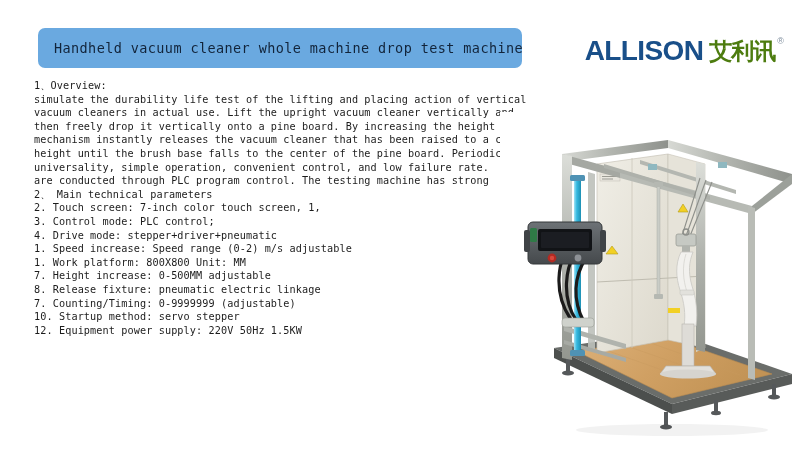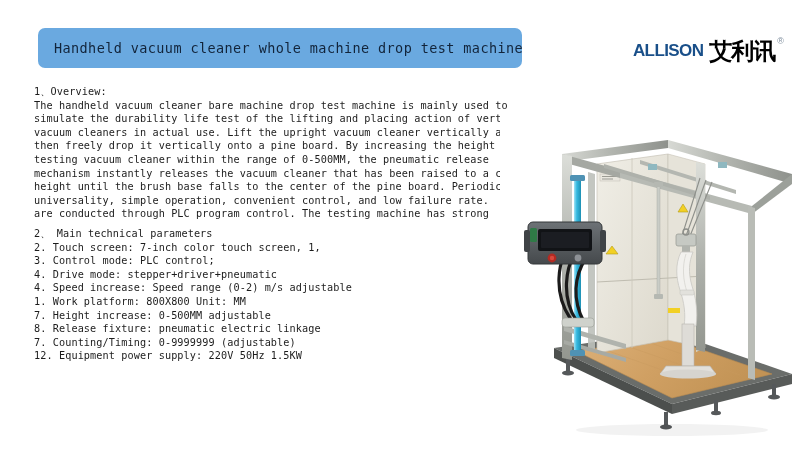--- a/index.html
+++ b/index.html
@@ -45,30 +45,30 @@
     position: absolute;
     right: 16px;
     top: 38px;
     display: flex;
     align-items: flex-start;
     height: 30px;
   }
   .logo-word {
     font-family: "Liberation Sans", sans-serif;
     font-weight: bold;
-    font-size: 17px;
+    font-size: 28px;
     color: #194f89;
     letter-spacing: -0.6px;
     line-height: 26px;
   }
   .logo-cn {
     font-family: "DejaVu Sans", sans-serif;
     font-weight: bold;
     font-size: 23px;
-    color: #000000;
+    color: #4d7c0f;
     line-height: 26px;
     margin-left: 6px;
     letter-spacing: -1px;
   }
   .logo-reg {
     font-family: "Liberation Sans", sans-serif;
     font-size: 9px;
     color: #7d8c9c;
     margin-left: 2px;
     line-height: 10px;
@@ -83,21 +83,21 @@
     width: 505px;
   }
   .line {
     font-family: "DejaVu Sans Mono", monospace;
     font-size: 10.2px;
     line-height: 13.6px;
     color: #1c1c1c;
     white-space: pre;
     letter-spacing: 0.1px;
   }
-  .line.heading { letter-spacing: 0.1px; margin-top: 6px; }
+  .line.heading { letter-spacing: 0.1px; }
 
   
   .photo {
     position: absolute;
     left: 500px;
     top: 112px;
     width: 300px;
     height: 336px;
   }
   .photo svg { display: block; }
@@ -112,39 +112,38 @@
   </div>
 
   <div class="logo">
     <span class="logo-word">ALLISON</span>
     <span class="logo-cn">艾利讯</span>
     <span class="logo-reg">®</span>
   </div>
 
   <div class="content">
     <div class="line heading">1、Overview:</div>
-    <div class="line">The handheld vacuum cleaner bare machine drop test machine is mainly used to</div>
     <div class="line">simulate the durability life test of the lifting and placing action of vertical</div>
     <div class="line">vacuum cleaners in actual use. Lift the upright vacuum cleaner vertically and</div>
     <div class="line">then freely drop it vertically onto a pine board. By increasing the height of the</div>
-    <div class="line">testing vacuum cleaner within the range of 0-500MM, the pneumatic release</div>
     <div class="line">mechanism instantly releases the vacuum cleaner that has been raised to a certain</div>
     <div class="line">height until the brush base falls to the center of the pine board. Periodic tests</div>
     <div class="line">universality, simple operation, convenient control, and low failure rate.</div>
     <div class="line">are conducted through PLC program control. The testing machine has strong</div>
 
     <div class="line heading">2、 Main technical parameters</div>
     <div class="line">2. Touch screen: 7-inch color touch screen, 1,</div>
     <div class="line">3. Control mode: PLC control;</div>
     <div class="line">4. Drive mode: stepper+driver+pneumatic</div>
-    <div class="line">4. Speed increase: Speed range (0-2) m/s adjustable</div>
+    <div class="line">1. Speed increase: Speed range (0-2) m/s adjustable</div>
     <div class="line">1. Work platform: 800X800 Unit: MM</div>
     <div class="line">7. Height increase: 0-500MM adjustable</div>
     <div class="line">8. Release fixture: pneumatic electric linkage</div>
     <div class="line">7. Counting/Timing: 0-9999999 (adjustable)</div>
+    <div class="line">10. Startup method: servo stepper</div>
     <div class="line">12. Equipment power supply: 220V 50Hz 1.5KW</div>
   </div>
 
   <div class="photo">
     <svg width="300" height="336" viewBox="0 0 300 336" xmlns="http://www.w3.org/2000/svg">
       <defs>
         <linearGradient id="alum" x1="0" y1="0" x2="1" y2="0">
           <stop offset="0" stop-color="#d7d9d4"></stop>
           <stop offset="0.45" stop-color="#b3b6b0"></stop>
           <stop offset="1" stop-color="#8e918c"></stop>

